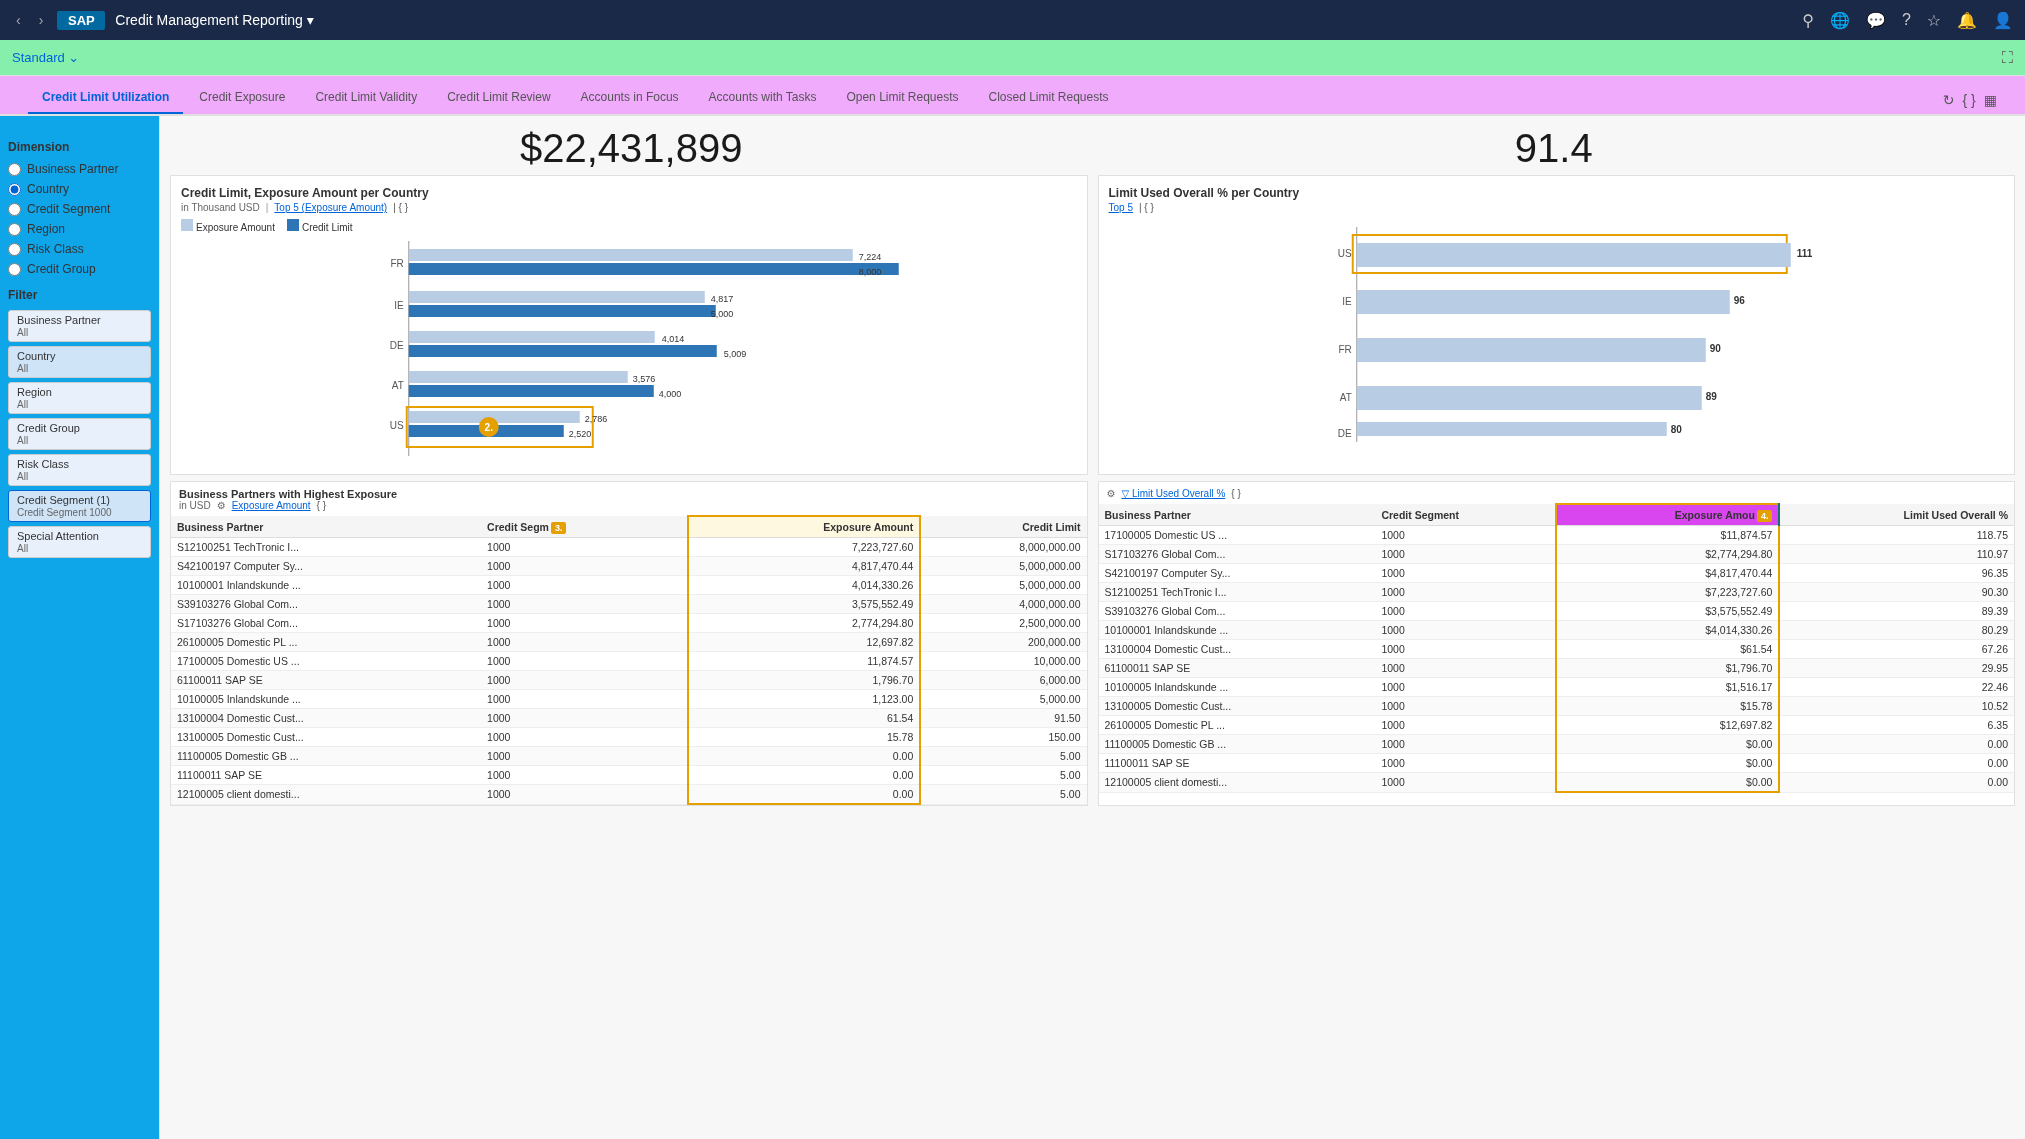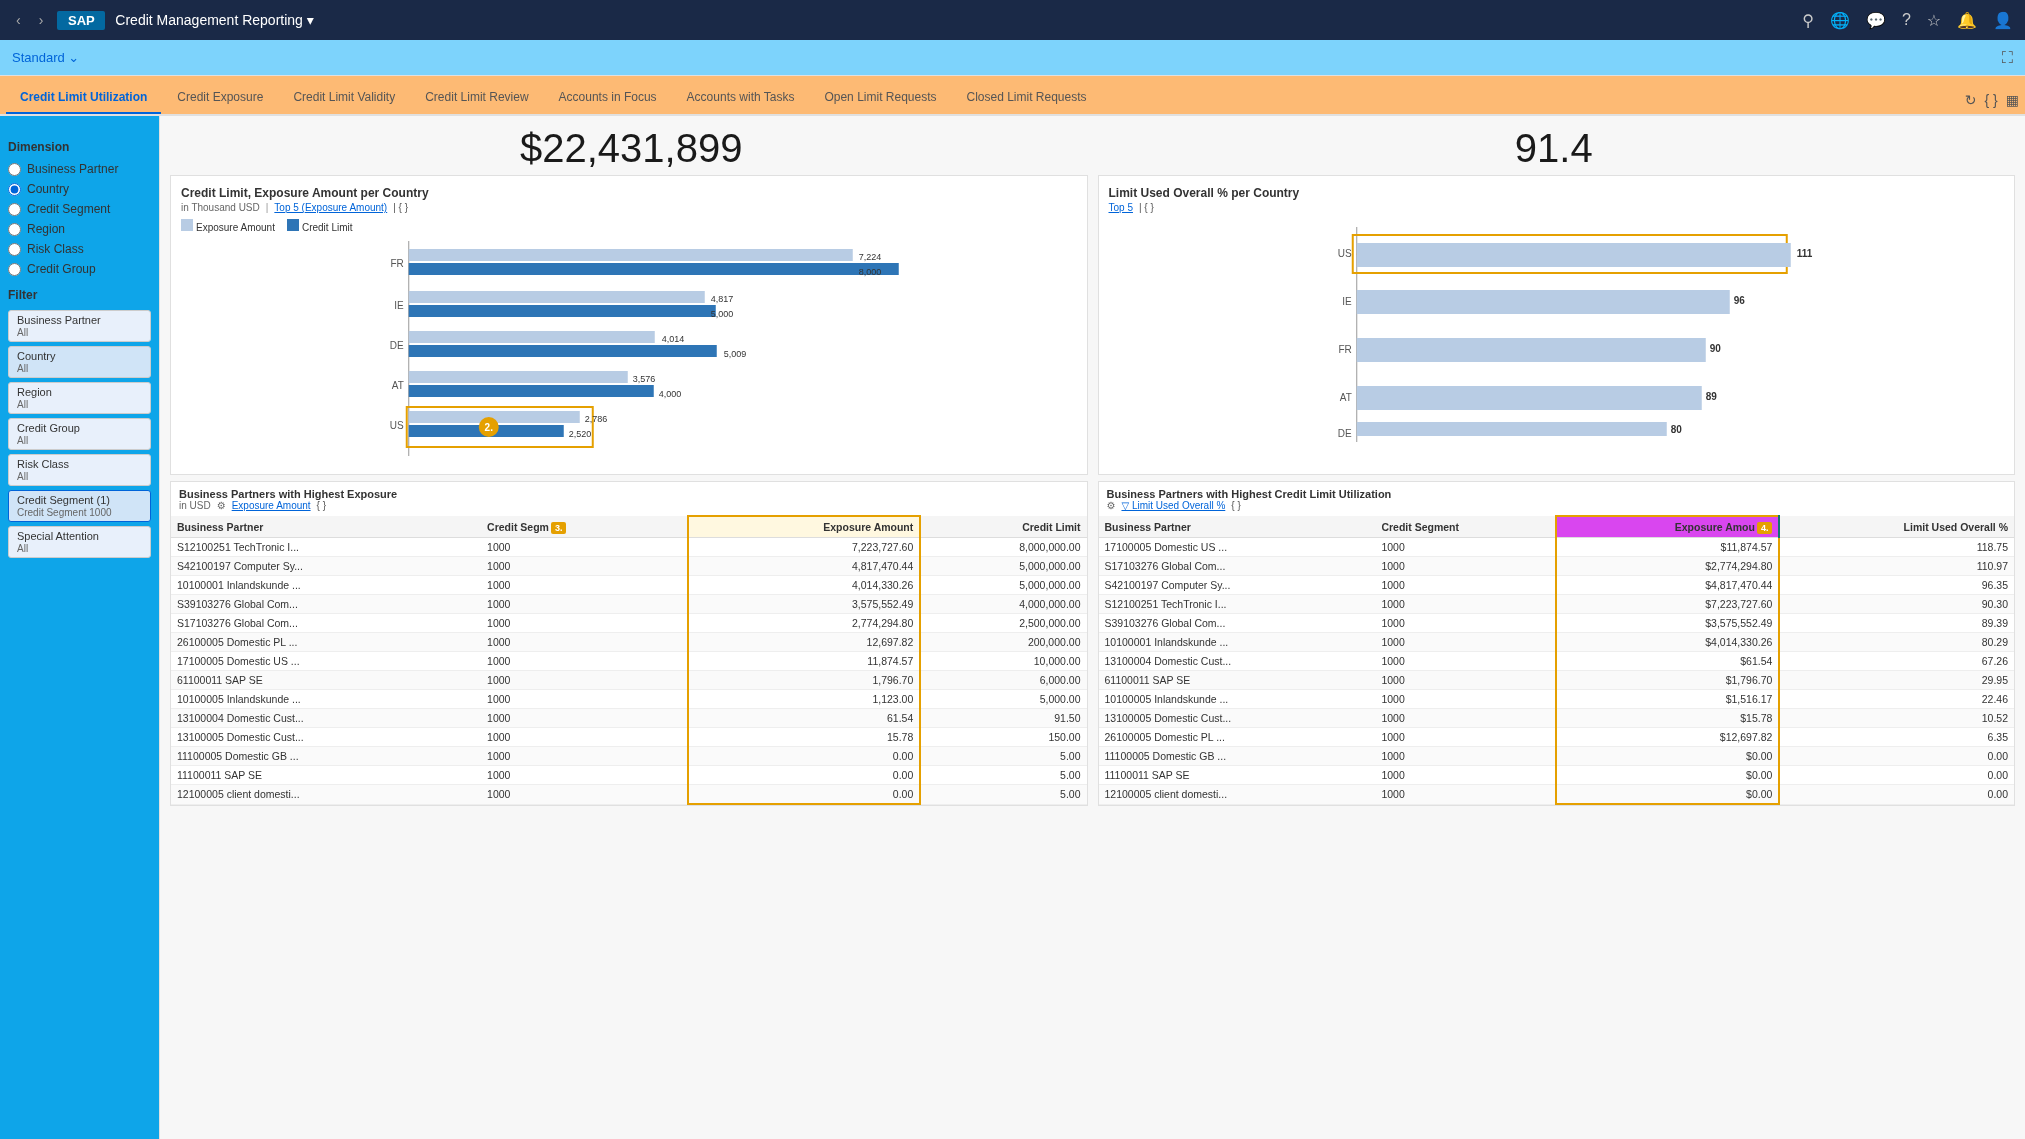--- a/index.html
+++ b/index.html
@@ -26,45 +26,45 @@
       justify-content: center;
       min-width: 48px;
     }
     .nav-arrow { color: #aaa; cursor: pointer; font-size: 14px; background: none; border: none; padding: 2px 4px; }
     .app-title { color: white; font-size: 14px; font-weight: 500; flex: 1; }
     .top-icons { display: flex; gap: 16px; align-items: center; }
     .top-icon { color: #ccc; font-size: 16px; cursor: pointer; }
 
     
     .second-bar {
-      background: #7dd3fc;
+      background: #86efac;
       height: 36px;
       display: flex;
       align-items: center;
       padding: 0 12px;
       border-bottom: 1px solid #e0e0e0;
     }
     .standard-btn {
       display: flex;
       align-items: center;
       gap: 4px;
       font-size: 13px;
       color: #0064d9;
       cursor: pointer;
       background: none;
       border: none;
     }
 
     
     .tab-bar {
-      background: #fdba74;
+      background: #f0abfc;
       height: 40px;
       display: flex;
       align-items: flex-end;
-      padding: 0 6px;
+      padding: 0 28px;
       border-bottom: 2px solid #e0e0e0;
       gap: 2px;
     }
     .tab {
       padding: 8px 14px;
       font-size: 12px;
       color: #555;
       cursor: pointer;
       border-bottom: 2px solid transparent;
       white-space: nowrap;
@@ -565,21 +565,20 @@
                   <td style="border-left: 2px solid rgb(229, 160, 0); border-right: 2px solid rgb(229, 160, 0); border-bottom: 2px solid rgb(229, 160, 0);">0.00</td>
                   <td>5.00</td>
                 </tr>
               </tbody>
           </table>
         </div>
       </div>
 
       <div class="table-panel">
         <div class="table-header-area">
-          <div class="table-title">Business Partners with Highest Credit Limit Utilization</div>
           <div class="table-subtitle">
             <span>⚙</span>
             <span class="table-link" style="color:#0064d9; text-decoration:underline; font-size:10px;">▽ Limit Used Overall %</span>
             <span style="color:#555">{ }</span>
           </div>
         </div>
         <div style="overflow-x:auto; position:relative;">
           <table>
             <thead>
               <tr>

